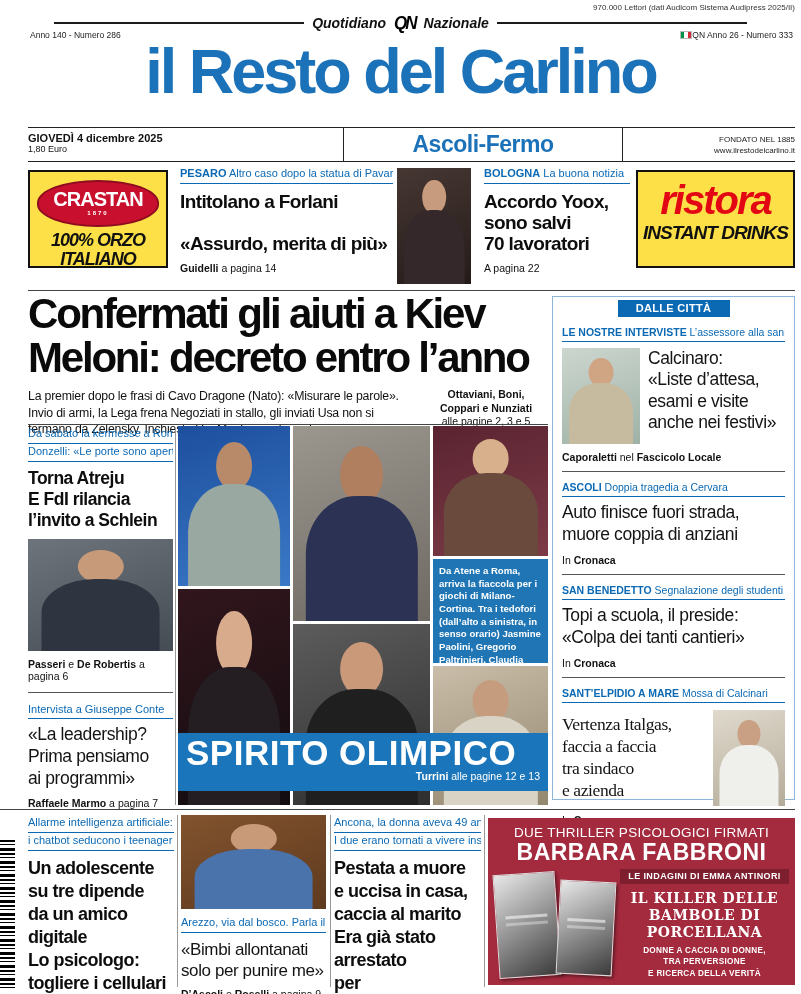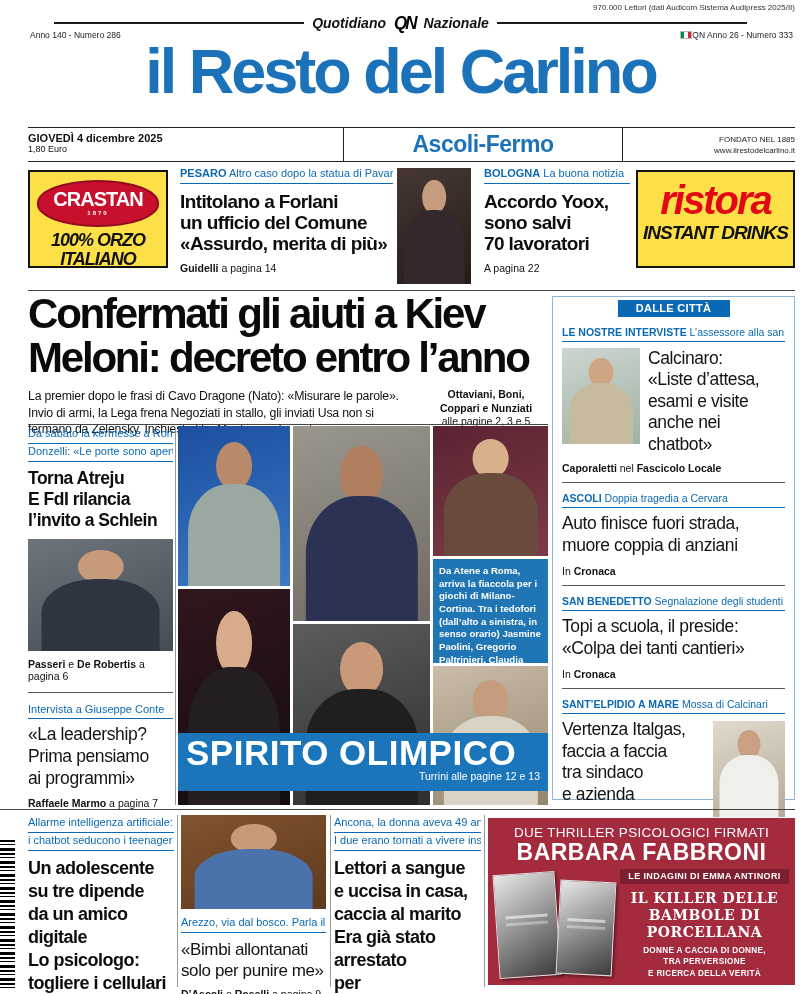--- a/index.html
+++ b/index.html
@@ -75,21 +75,21 @@
   .rail-sec { padding:4px 0 6px; }
   .rail-div { height:1px; background:#555; margin:2px 0 4px; }
   .cal-row { display:flex; gap:8px; margin-top:6px; }
   #ph-calcinaro { width:78px; height:96px; flex:none; }
   .cal-h { font-size:17.5px; line-height:1.22; letter-spacing:-0.4px; color:#141414; }
   .rail h3 { font-size:17.5px; font-weight:normal; letter-spacing:-0.4px; line-height:1.25; margin-top:5px; color:#141414; }
   .rail .byline { margin-top:7px; }
   .incron { margin-top:8px; font-size:10.5px; }
   .incron .bn { font-weight:bold; }
   .selp-row { display:flex; gap:8px; margin-top:5px; }
-  .selp-row h3 { margin-top:0; flex:1; }
+  .selp-row h3 { margin-top:6px; flex:1;font-family:Liberation Serif, serif; }
   #ph-italgas { width:72px; height:96px; flex:none; margin-top:2px; }
   
   .leftcol { position:absolute; top:426px; left:28px; width:145px; }
   .leftcol h2 { font-size:17.5px; font-weight:bold; letter-spacing:-0.5px; line-height:1.2; margin-top:6px; color:#0d0d0d; }
   .leftcol h3 { font-size:17.5px; font-weight:normal; letter-spacing:-0.4px; line-height:1.25; margin-top:5px; color:#141414; }
   #ph-donzelli { width:145px; height:112px; margin-top:8px; }
   .leftcol .byline { margin-top:7px; }
   .lc-div { height:1px; background:#555; margin:10px 0 9px; }
   .vdiv { position:absolute; width:1px; background:#999; }
   
@@ -97,21 +97,21 @@
   .collage .cols { display:flex; gap:3px; height:100%; }
   .ccol { display:flex; flex-direction:column; gap:3px; }
   .ccol1 { width:112px; } .ccol2 { width:137px; } .ccol3 { flex:1; }
   #ph-paolini { height:160px; } #ph-noemi { flex:1; }
   #ph-paltrinieri { height:195px; } #ph-polonara { flex:1; }
   #ph-gerini { height:130px; } #ph-tornatore { flex:1; }
   .cap-box { background:#2076b4; color:#fff; font-size:9.6px; font-weight:bold; line-height:1.32; padding:6px 6px; height:104px; }
   .banner { position:absolute; left:0; right:0; bottom:14px; height:58px; background:#1a75ba; color:#fff; padding:2px 8px 0; }
   .banner .btitle { font-size:35px; font-weight:bold; letter-spacing:0.5px; line-height:1.05; white-space:nowrap; }
   .banner .bby { text-align:right; font-size:10.5px; margin-top:-2px; }
-  .banner .bby .bn { font-weight:normal; }
+  .banner .bby .bn { font-weight:bold; }
   
   .barcode { position:absolute; top:840px; left:0; width:15px; height:150px;
     background:repeating-linear-gradient(#000 0 2px, #fff 2px 4px, #000 4px 5px, #fff 5px 8px, #000 8px 11px, #fff 11px 13px); }
   .bstory { position:absolute; top:815px; }
   #bs-ai { left:28px; width:146px; }
   #bs-arezzo { left:181px; width:145px; }
   #bs-ancona { left:334px; width:147px; }
   .bstory h2 { font-size:18px; font-weight:bold; letter-spacing:-0.5px; line-height:1.28; margin-top:6px; color:#0d0d0d; }
   .bstory h3 { font-size:17px; font-weight:normal; letter-spacing:-0.4px; line-height:1.25; margin-top:6px; color:#141414; }
   .bstory .byline { margin-top:7px; }
@@ -177,21 +177,21 @@
     <div class="crastan-sub">
       <span>100% ORZO</span><br>
       <span>ITALIANO</span>
     </div>
   </div>
 
   <div class="tstory" id="st-pesaro">
     <span class="kline"><span class="tag">PESARO</span><span> Altro caso dopo la statua di Pavarotti</span></span>
     <h2>
       <span>Intitolano a Forlani</span><br>
-      <span>un ufficio del Comune</span><br>
+      <br>
       <span>«Assurdo, merita di più»</span>
     </h2>
     <div class="byline"><span class="bn">Guidelli</span><span> a pagina 14</span></div>
   </div>
 
   <div class="photo" id="ph-forlani" style="--bg1:#463733;--bg2:#241b19;--skin:#c79b7d;--shirt:#35282a;">
       <span class="fig"></span>
     </div>
 
   <div class="tstory" id="st-bologna">
@@ -236,21 +236,21 @@
     <div class="rail-sec">
       <span class="kline"><span class="tag">LE NOSTRE INTERVISTE</span><span> L’assessore alla sanità</span></span>
       <div class="cal-row">
         <div class="photo" id="ph-calcinaro" style="--bg1:#ccd6cf;--bg2:#9fb2a6;--skin:#d0a584;--shirt:#c6bb9f;">
             <span class="fig"></span>
           </div>
         <div class="cal-h">
           <span>Calcinaro:</span><br>
           <span>«Liste d’attesa,</span><br>
           <span>esami e visite</span><br>
-          <span>anche nei chatbot»</span>
+          <span>anche nei festivi»</span>
         </div>
       </div>
       <div class="byline"><span class="bn">Caporaletti</span><span> nel </span><span class="bn">Fascicolo Locale</span></div>
     </div>
     <div class="rail-div"></div>
 
     <div class="rail-sec">
       <span class="kline"><span class="tag">ASCOLI</span><span> Doppia tragedia a Cervara</span></span>
       <h3>
         <span>Auto finisce fuori strada,</span><br>
@@ -380,21 +380,21 @@
     </h3>
     <div class="byline"><span class="bn">D’Ascoli</span><span> e </span><span class="bn">Roselli</span><span> a pagina 9</span></div>
   </div>
 
   <div class="vdiv" style="left:330px; top:815px; height:172px;"></div>
 
   <div class="bstory" id="bs-ancona">
     <span class="kline">Ancona, la donna aveva 49 anni</span>
     <span class="kline">I due erano tornati a vivere insieme</span>
     <h2>
-      <span>Lettori a sangue</span><br>
+      <span>Pestata a muore</span><br>
       <span>e uccisa in casa,</span><br>
       <span>caccia al marito</span><br>
       <span>Era già stato</span><br>
       <span>arrestato</span><br>
       <span>per maltrattamenti</span>
     </h2>
     <div class="byline"><span class="bn">Ferreri</span><span> a pagina 15</span></div>
   </div>
 
   <div class="vdiv" style="left:484px; top:815px; height:172px;"></div>

